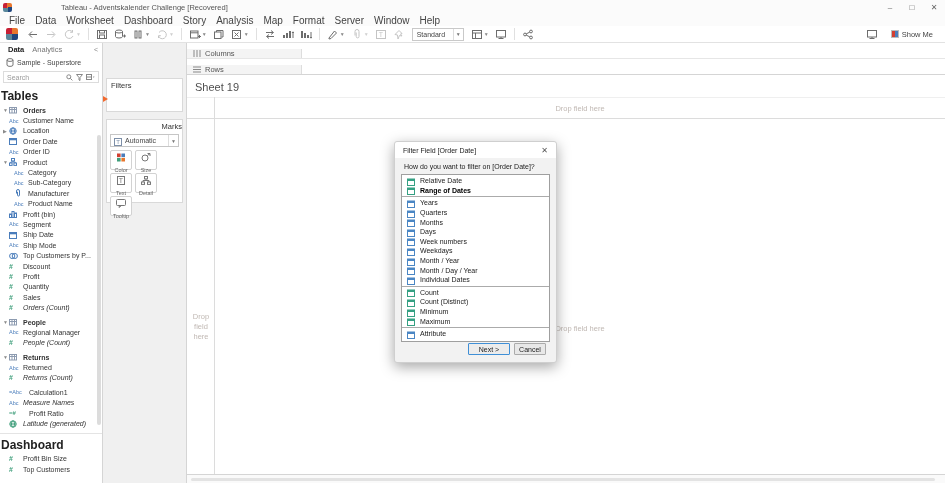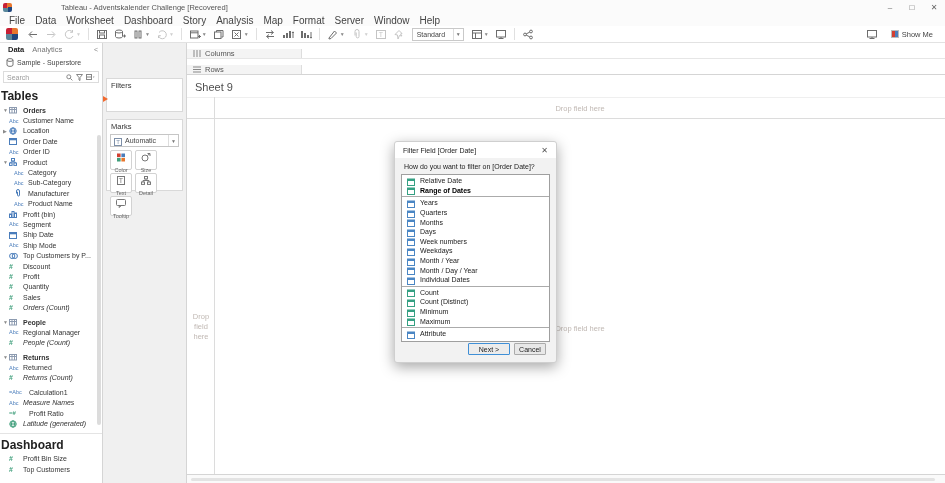--- a/index.html
+++ b/index.html
@@ -57,21 +57,21 @@
   .hash-ic { font-size:7px; font-weight:bold; }
   .params-sec { border-top:1px solid #e4e4e4; margin-top:4px; }
   .dp-scroll { position:absolute; right:1px; top:92px; width:4px; height:290px; background:#dcdcdc; border-radius:2px; }
 
   
   .shelfpanel { position:absolute; left:103px; top:43px; width:84px; bottom:0; background:#f0f0f0; border-right:1px solid #d5d5d5; }
   .card { position:absolute; left:3px; right:3px; background:#fff; border:1px solid #d9d9d9; }
   .card-label { font-size:7.5px; color:#333; padding:2px 0 0 4px; }
   .card.pages { top:2px; height:31px; }
   .card.filters { top:35px; height:34px; }
-  .card.marks { top:76px; height:72px; }
+  .card.marks { top:76px; height:84px;text-align:right; }
   .drop-caret { position:absolute; left:0px; top:53px; width:0; height:0; border-top:3px solid transparent; border-bottom:3px solid transparent; border-left:5px solid #f2692e; }
   .mark-dd { margin:3px 3px 0 3px; height:13px; border:1px solid #c6c6c6; display:flex; align-items:center; background:#fff; }
   .mark-dd .t-ic { margin:0 3px; }
   .mark-dd .dd-label { font-size:7px; color:#444; }
   .mark-dd .dd-caret { margin-left:auto; border-left:1px solid #ddd; width:10px; align-self:stretch; display:flex; align-items:center; justify-content:center; font-size:5px; color:#777; }
   .mark-grid { display:flex; flex-wrap:wrap; gap:3px; padding:3px; }
   .mark-btn { width:22px; height:20px; border:1px solid #d2d2d2; border-radius:2px; background:#fff; display:flex; flex-direction:column; align-items:center; justify-content:center; }
   .mark-btn .mb-label { font-size:5.5px; color:#666; margin-top:1px; }
 
   
@@ -682,21 +682,21 @@
       <div class="shelf-label">
         <svg width="8" height="7" viewBox="0 0 8 7">
             <line x1="0" y1="1" x2="8" y2="1" stroke="#888"></line>
             <line x1="0" y1="3.5" x2="8" y2="3.5" stroke="#888"></line>
             <line x1="0" y1="6" x2="8" y2="6" stroke="#888"></line>
           </svg>
         <span>Rows</span>
       </div>
     </div>
     <div class="sheet">
-      <div class="sheet-title">Sheet 9</div>
+      <div class="sheet-title">Sheet 19</div>
       <div class="band-top"></div>
       <div class="band-left"></div>
       <div class="hint hint-top">Drop field here</div>
       <div class="hint hint-left">
         <div>Drop</div>
         <div>field</div>
         <div>here</div>
       </div>
       <div class="hint hint-center">Drop field here</div>
     </div>

